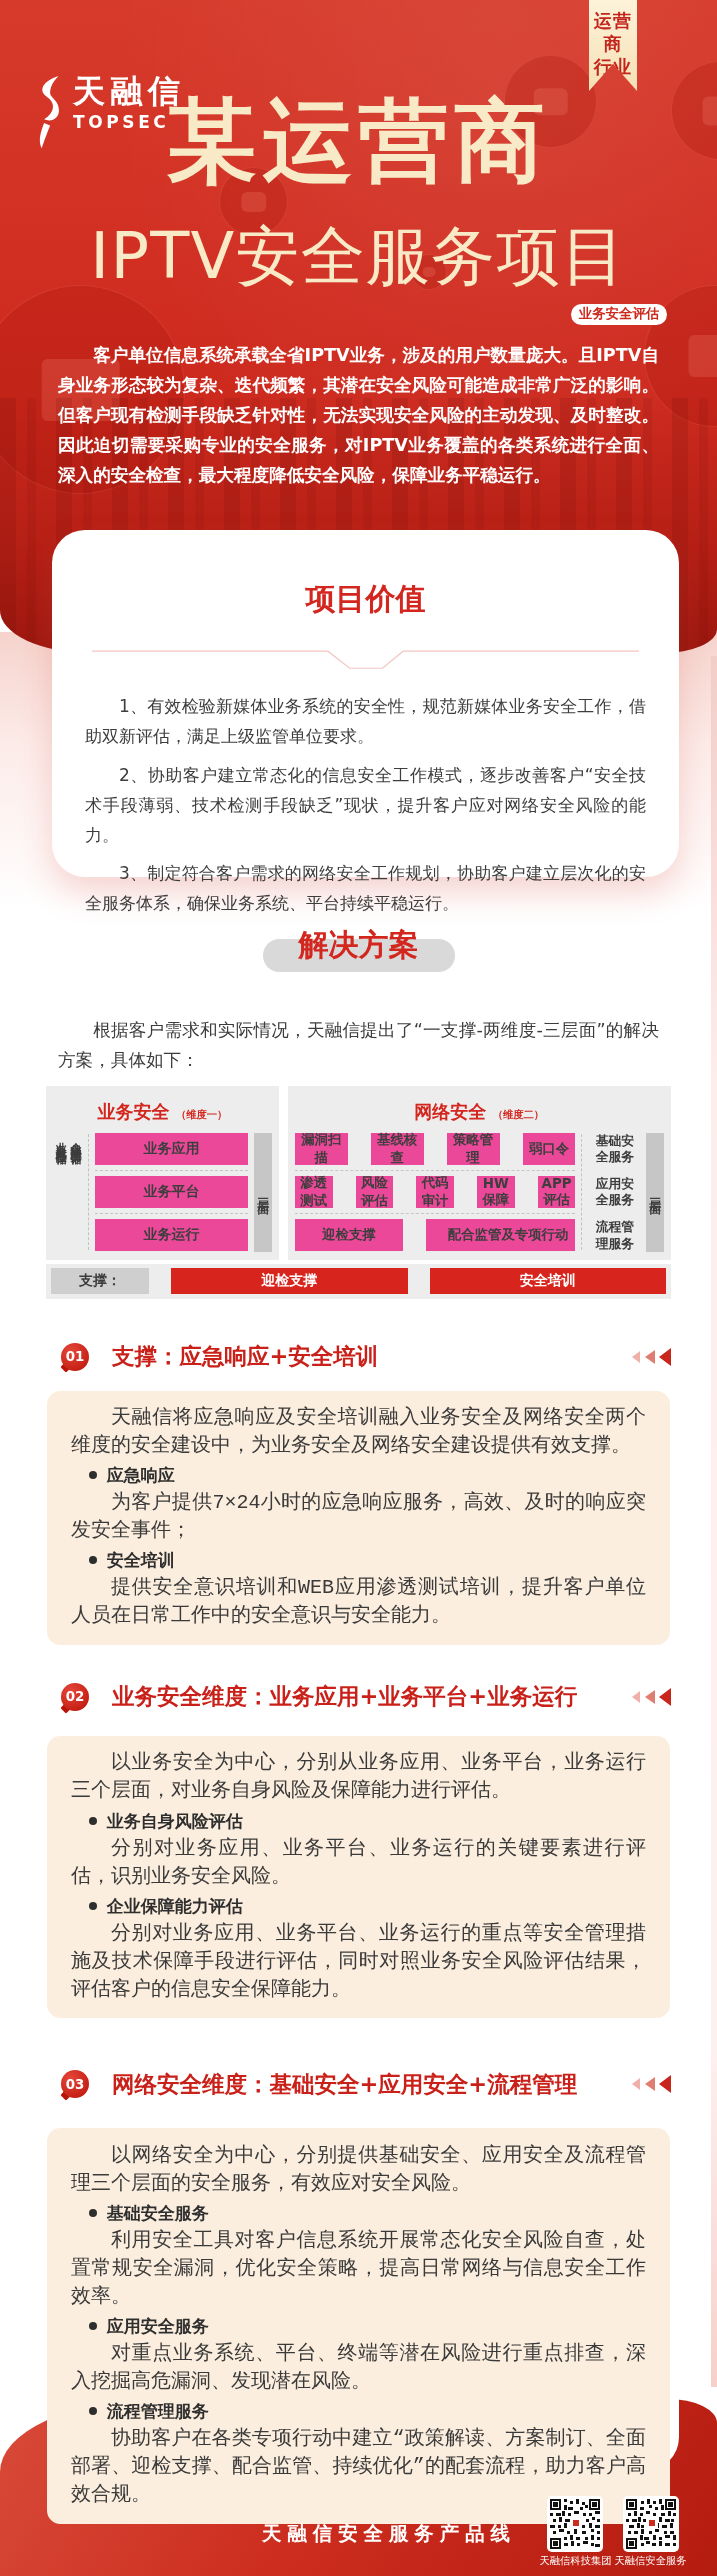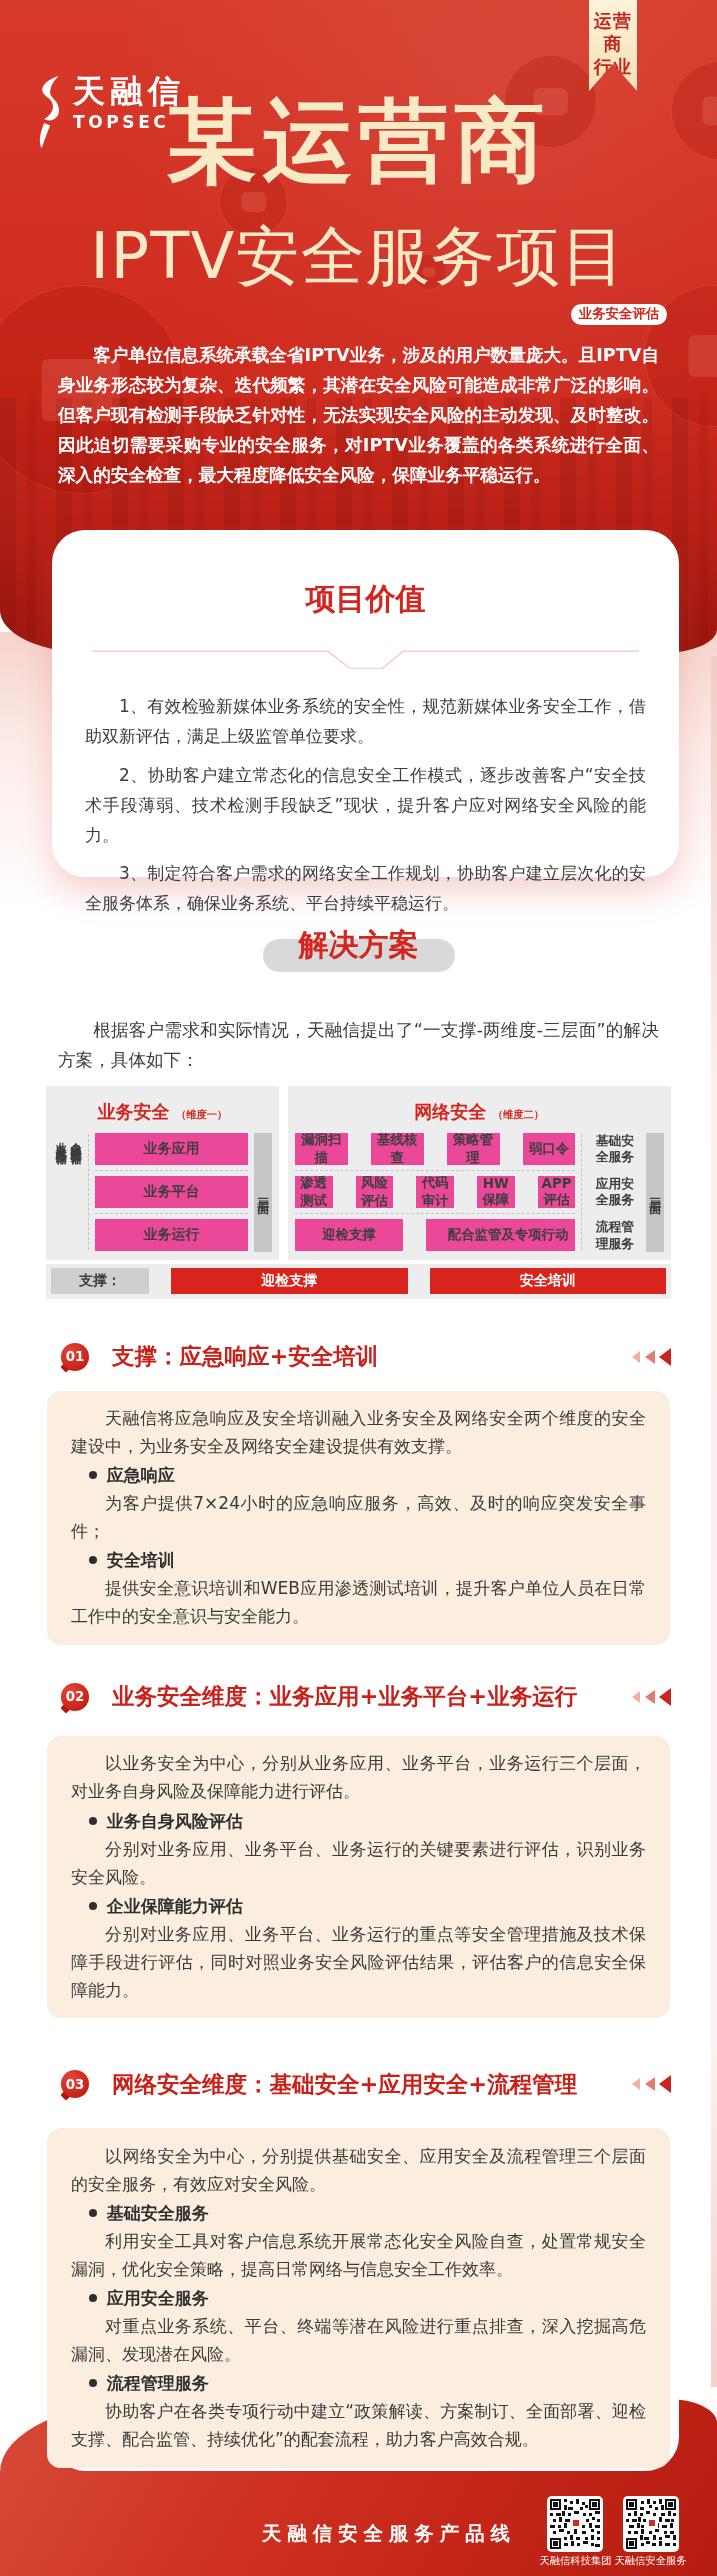--- a/index.html
+++ b/index.html
@@ -119,22 +119,22 @@
   .sec-title{margin-left:23px;font-size:22.5px;font-weight:bold;color:#c9211a;white-space:nowrap;}
   .arrows{position:absolute;right:0;top:50%;transform:translateY(-50%);
     display:flex;align-items:center;gap:4.3px;}
   .tri{width:0;height:0;border-style:solid;}
   .tri-s{border-width:6px 8.5px 6px 0;border-color:transparent #efb0aa transparent transparent;}
   .tri-m{border-width:7.3px 10.3px 7.3px 0;border-color:transparent #e07d72 transparent transparent;}
   .tri-b{border-width:9px 12.8px 9px 0;border-color:transparent #c8251c transparent transparent;}
   .sec-card{margin-left:47px;width:623px;background:#fceede;border-radius:13.4px;
     box-sizing:border-box;padding:13.4px 24px 14.6px;}
   .c1{margin-top:17px;} .c2{margin-top:22px;} .c3{margin-top:27px;}
-  .sec-card p{font-size:17px;line-height:28px;color:#3a3a3a;text-indent:2em;
-    text-align:justify;margin:0;}
+  .sec-card p{font-size:20px;line-height:28px;color:#3a3a3a;text-indent:2em;
+    text-align:justify;margin:0;font-family:Liberation Mono, monospace;}
   .bullet-title{display:flex;align-items:center;margin-left:18px;line-height:28px;margin-top:1.2px;}
   .dot{width:8px;height:8px;border-radius:50%;background:#2e2e2e;flex:none;margin-right:9.7px;}
   .bullet-title span{font-size:17px;font-weight:bold;color:#2e2e2e;}
   
   .footer{position:absolute;top:2399px;left:0;width:717px;height:177px;z-index:1;
     background:linear-gradient(120deg,#d84a38 0%,#cc2d1e 45%,#b51c10 100%);
     border-radius:158px 49px 0 0 / 73px 24px 0 0;}
   .footer-white{position:absolute;top:2399px;left:52px;width:627px;height:72px;z-index:2;
     background:#ffffff;border-radius:0 0 34px 34px;}
   .footer-title{position:absolute;left:262px;top:2520px;z-index:3;color:#ffffff;

